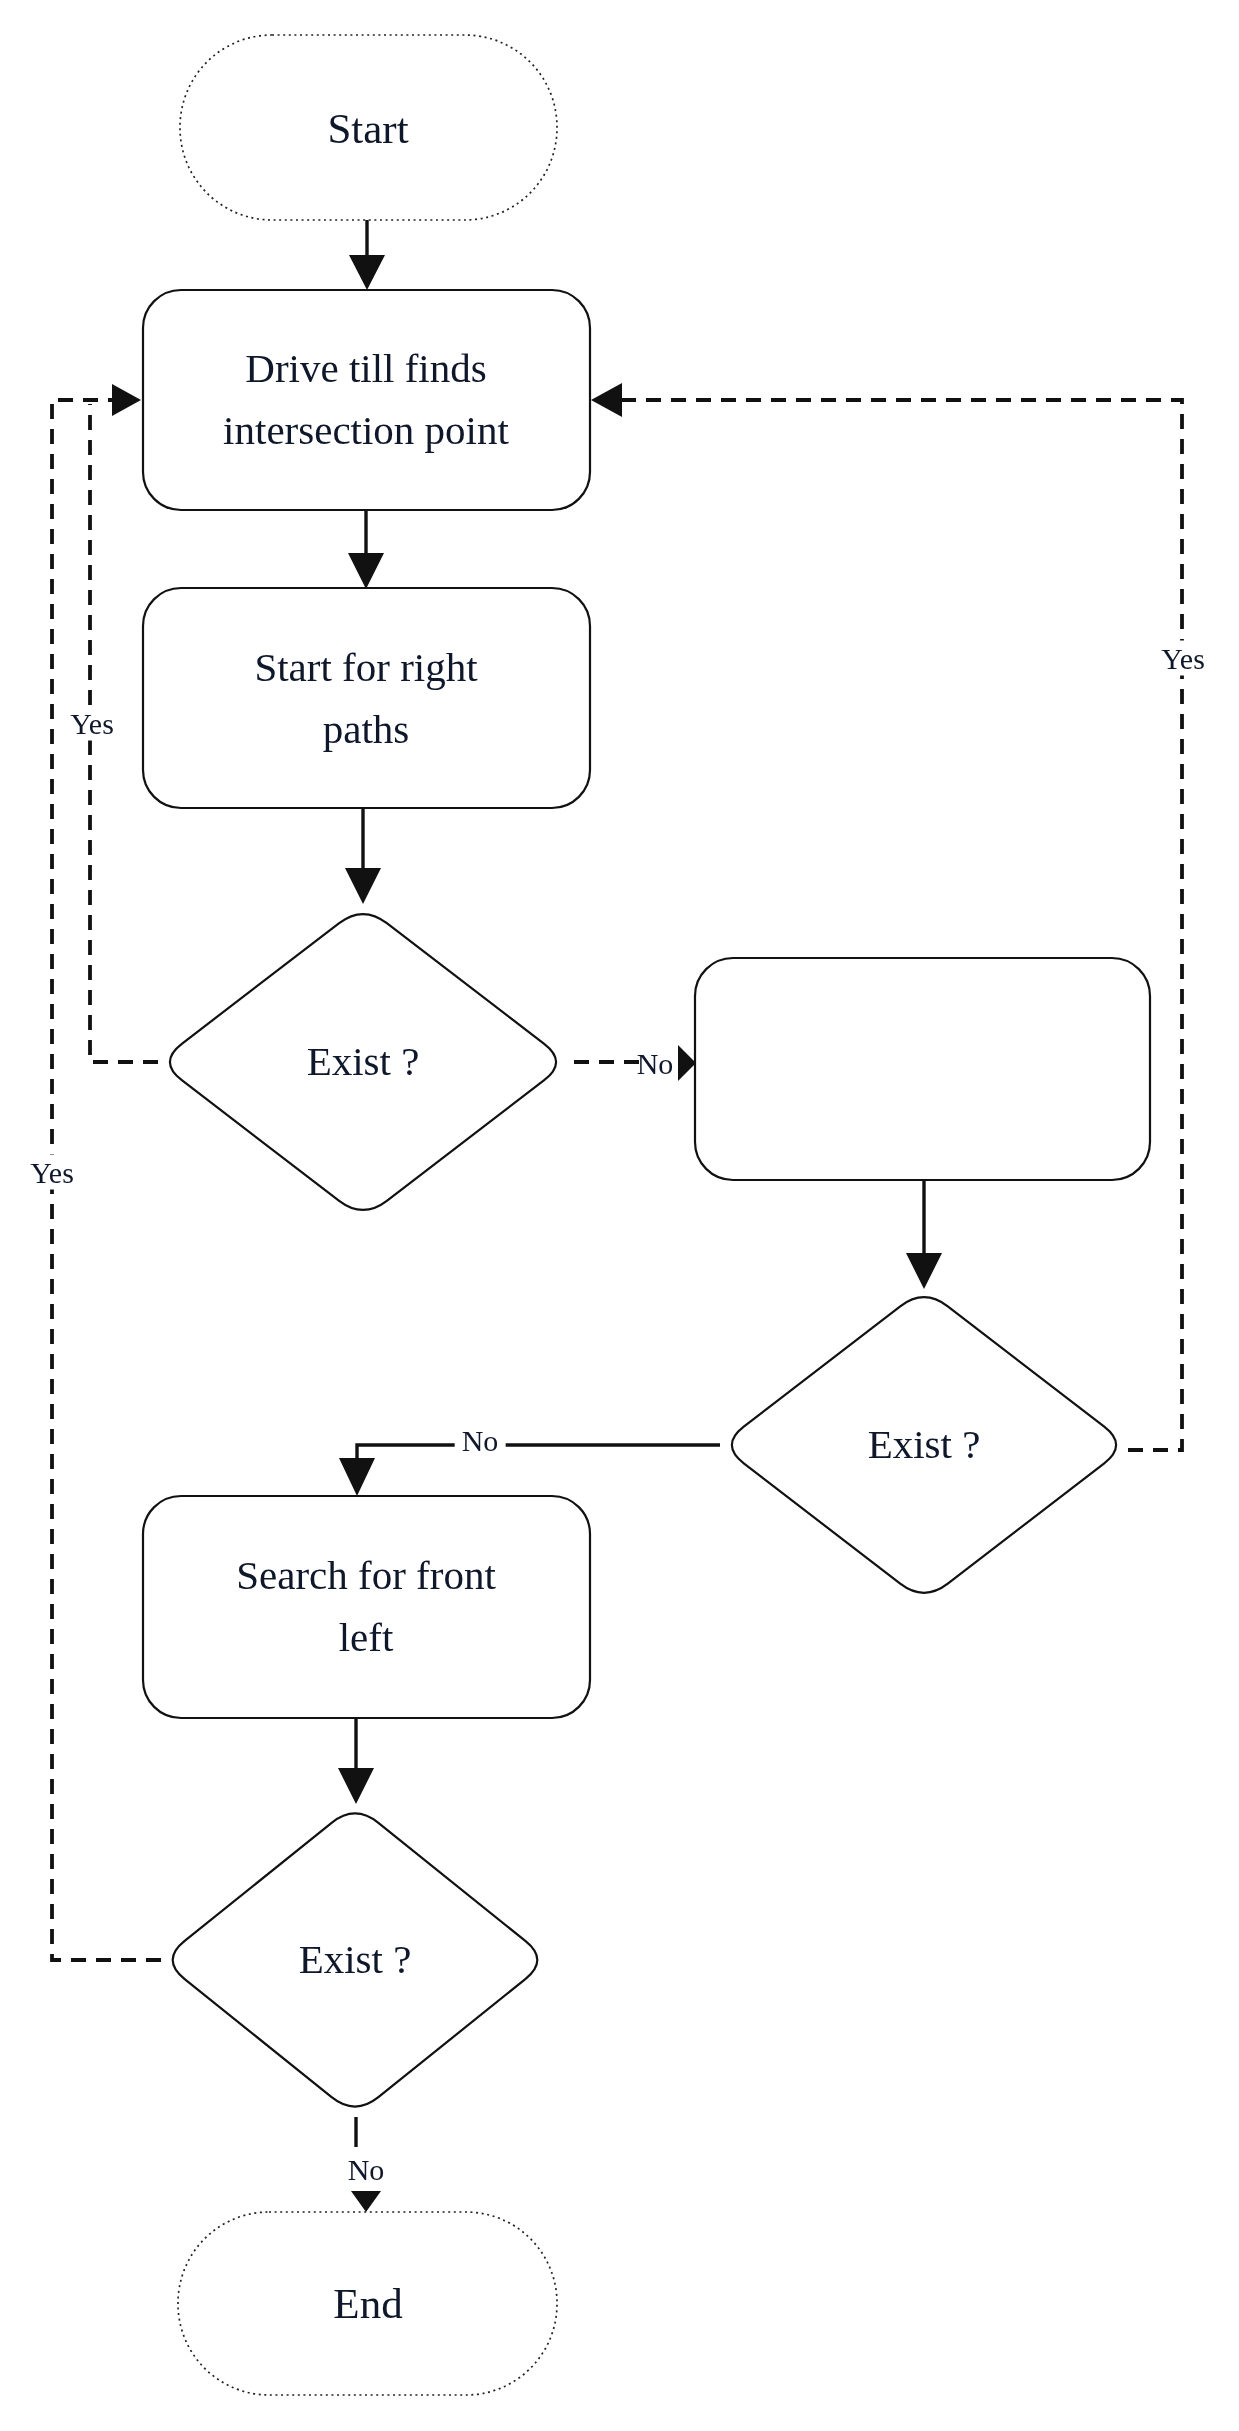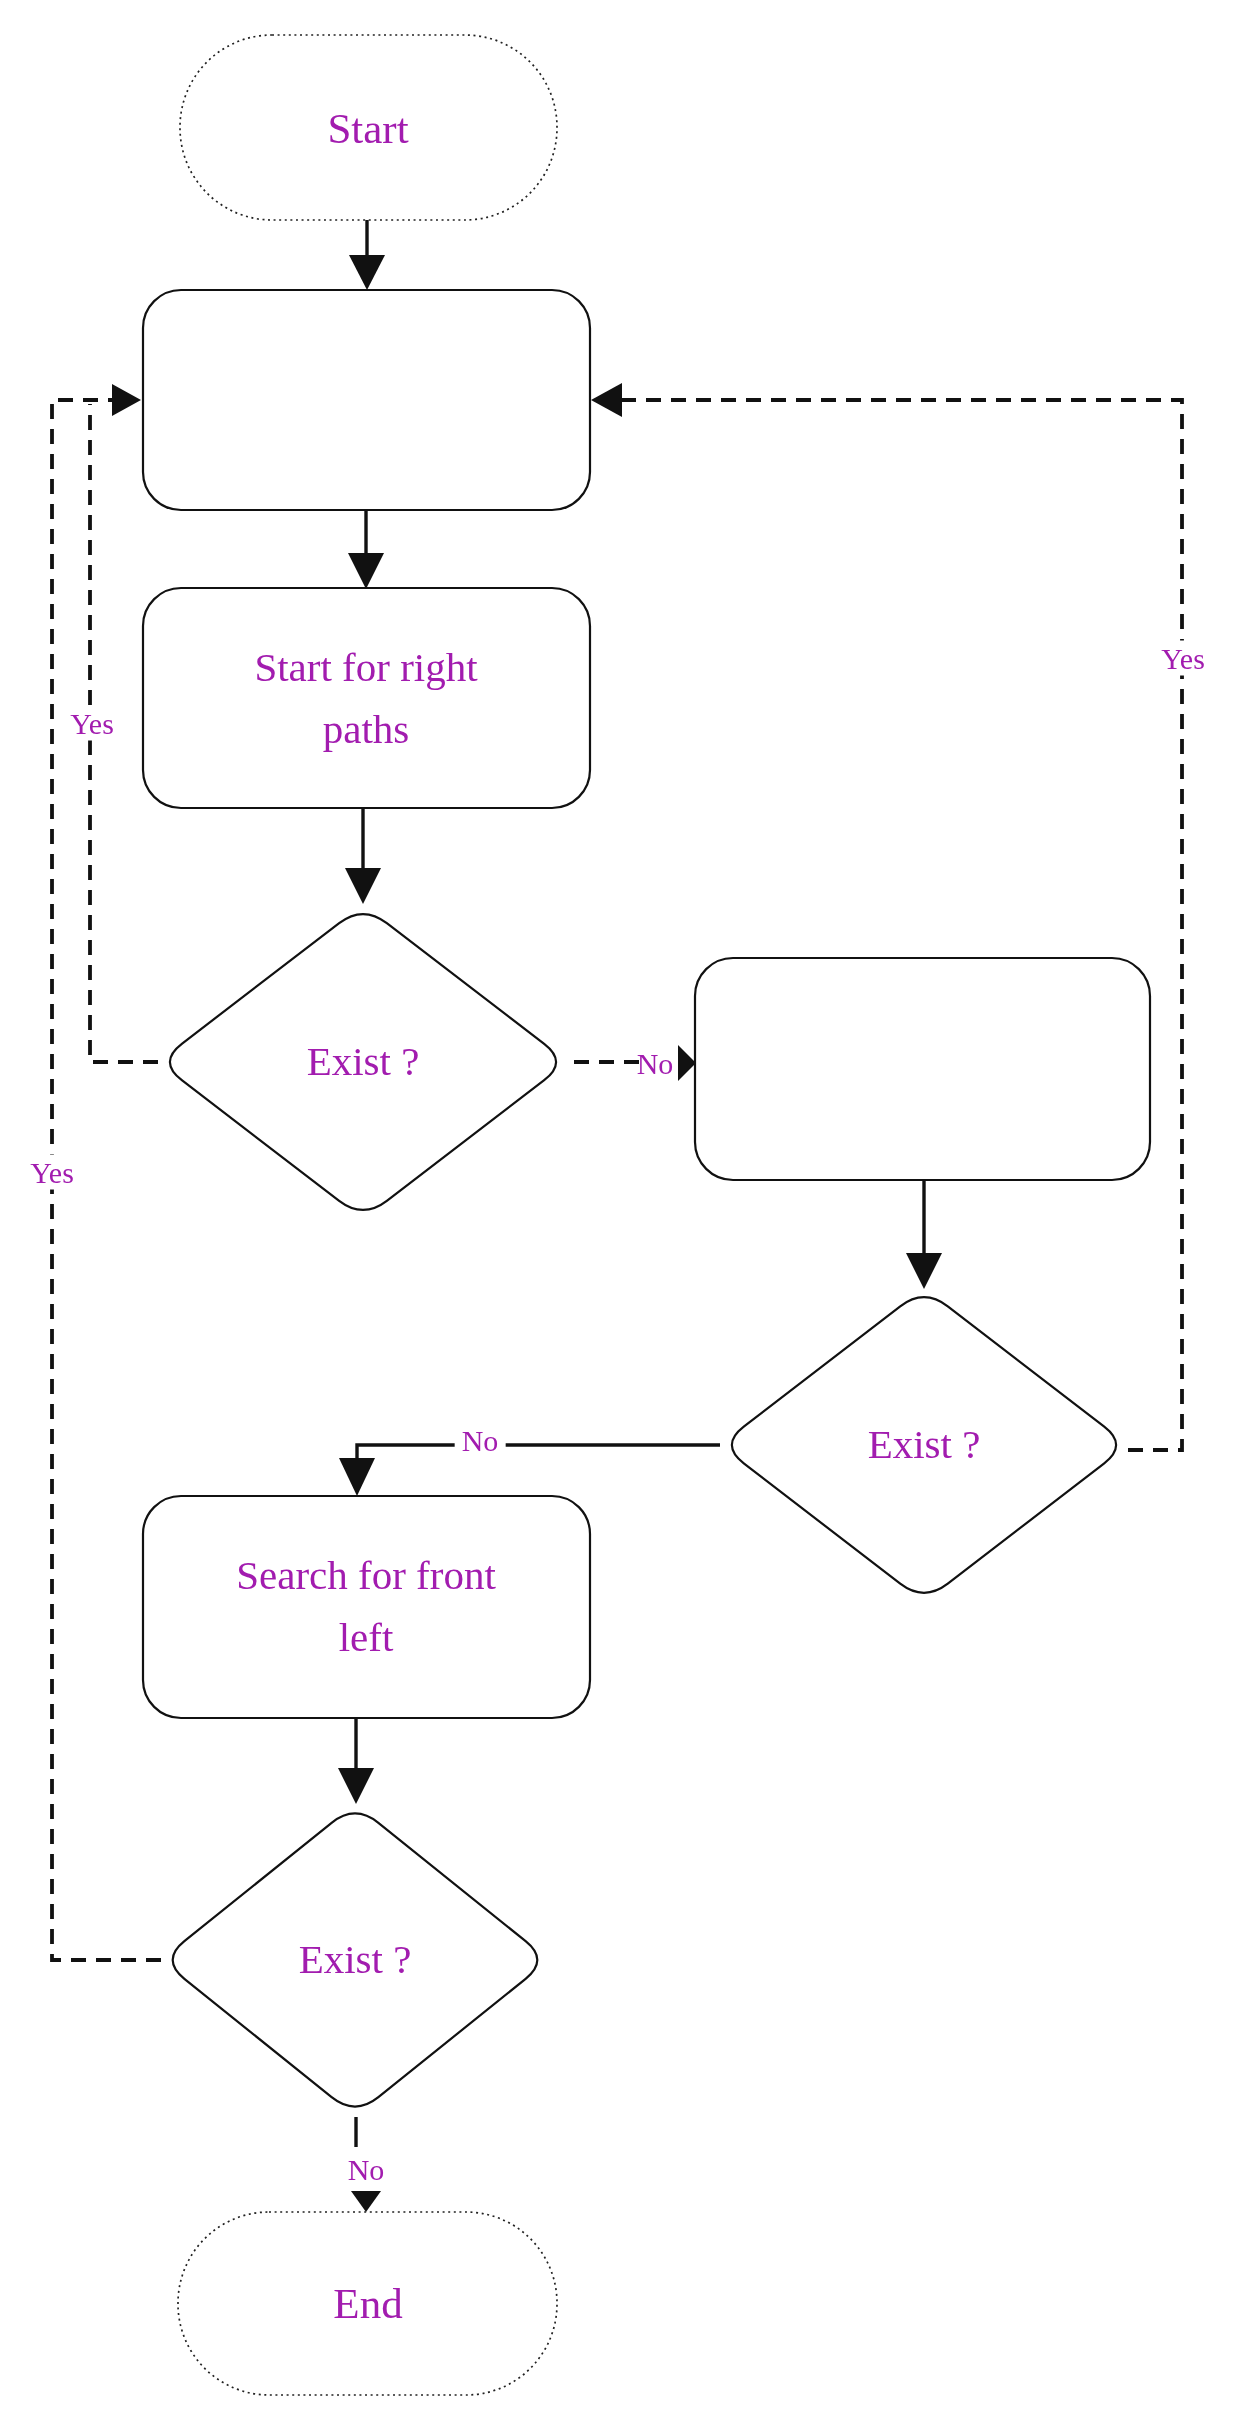--- a/index.html
+++ b/index.html
@@ -22,21 +22,21 @@
   .line  { fill: none; stroke: #111111; stroke-width: 3.4; }
   .dash  { fill: none; stroke: #111111; stroke-width: 3.8; stroke-dasharray: 15 10; }
   .head  { fill: #111111; stroke: none; }
 
   .lbl {
     position: absolute;
     transform: translate(-50%, -50%);
     text-align: center;
     white-space: pre-line;
     z-index: 2;
-    color: #a21caf;
+    color: #0f172a;
   }
   .node-lbl { font-size: 41px; line-height: 1.5; }
   .term-lbl { font-size: 43px; }
   .edge-lbl { font-size: 30px; line-height: 1.1; }
   .on-line  { background: #ffffff; padding: 1px 7px; }
 </style>
 </head>
 <body>
 
 <div class="canvas">
@@ -89,20 +89,22 @@
     <polygon class="head" points="622,383 622,417 591,400"></polygon>
 
     <polyline class="dash" points="158,1062 90,1062 90,404"></polyline>
 
     <polyline class="dash" points="161,1960 52,1960 52,400 112,400"></polyline>
     <polygon class="head" points="112,384 112,416 141,400"></polygon>
   </svg>
 
   <div class="lbl term-lbl" style="left:368px; top:128px;">Start</div>
 
+  <div class="lbl node-lbl" style="left:366px; top:399px;">Drive till finds
+intersection point</div>
 
   <div class="lbl node-lbl" style="left:366px; top:698px;">Start for right
 paths</div>
 
   <div class="lbl node-lbl" style="left:363px; top:1062px;">Exist ?</div>
 
 
   <div class="lbl node-lbl" style="left:924px; top:1445px;">Exist ?</div>
 
   <div class="lbl node-lbl" style="left:366px; top:1606px;">Search for front

